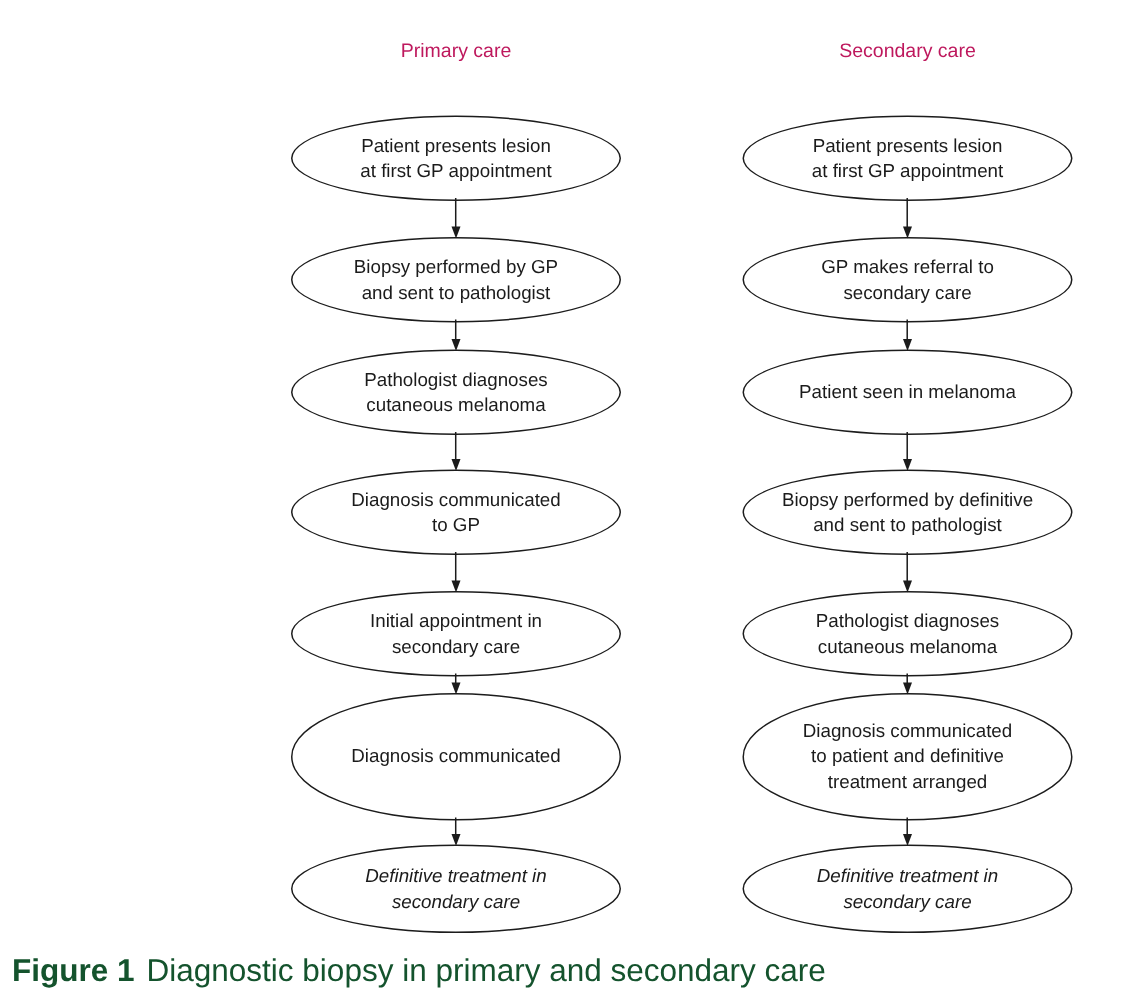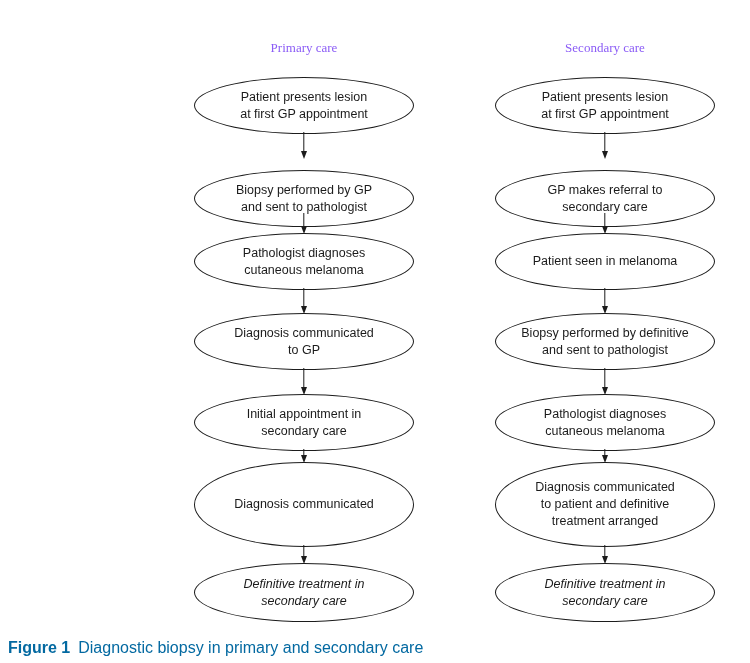--- a/index.html
+++ b/index.html
@@ -9,27 +9,26 @@
     height: 663px;
     background: #ffffff;
     font-family: "Liberation Sans", sans-serif;
     color: #1b1b1b;
     overflow: hidden;
   }
 
   
   .col-title {
     position: absolute;
-    top: 40px;
+    top: 26px;
     width: 220px;
     text-align: center;
     font-size: 13px;
     line-height: 15px;
-    color: #8b5cf6;
-    font-family: Liberation Serif, serif;
+    color: #be185d;
   }
   .t1 { left: 194px; }
   .t2 { left: 495px; }
 
   
   .node {
     position: absolute;
     width: 220px;
     box-sizing: border-box;
     border: 1.6px solid #1c1c1c;
@@ -42,21 +41,21 @@
     text-align: center;
     font-size: 12.5px;
     line-height: 17px;
   }
   .node .ln { white-space: nowrap; }
 
   .c1 { left: 194px; }
   .c2 { left: 495px; }
 
   .r1 { top: 77px;  height: 57px; }
-  .r2 { top: 170px; height: 57px; }
+  .r2 { top: 158px; height: 57px; }
   .r3 { top: 233px; height: 57px; }
   .r4 { top: 313px; height: 57px; }
   .r5 { top: 394px; height: 57px; }
   .r6 { top: 462px; height: 85px; }
   .r7 { top: 563px; height: 59px; font-style: italic; }
 
   
   .arrow {
     position: absolute;
     width: 10px;
@@ -92,23 +91,23 @@
   .a3 { top: 289px; height: 25px; }
   .a4 { top: 369px; height: 26px; }
   .a5 { top: 450px; height: 13px; }
   .a6 { top: 546px; height: 18px; }
 
   
   .caption {
     position: absolute;
     left: 8px;
     top: 638px;
-    font-size: 16px;
+    font-size: 21px;
     line-height: 20px;
-    color: #0369a1;
+    color: #14532d;
   }
   .cap-label { font-weight: 700; margin-right: 8px; }
 </style>
 </head>
 <body>
 
 <div class="canvas">
 
   <div class="col-title t1">Primary care</div>
   <div class="col-title t2">Secondary care</div>

